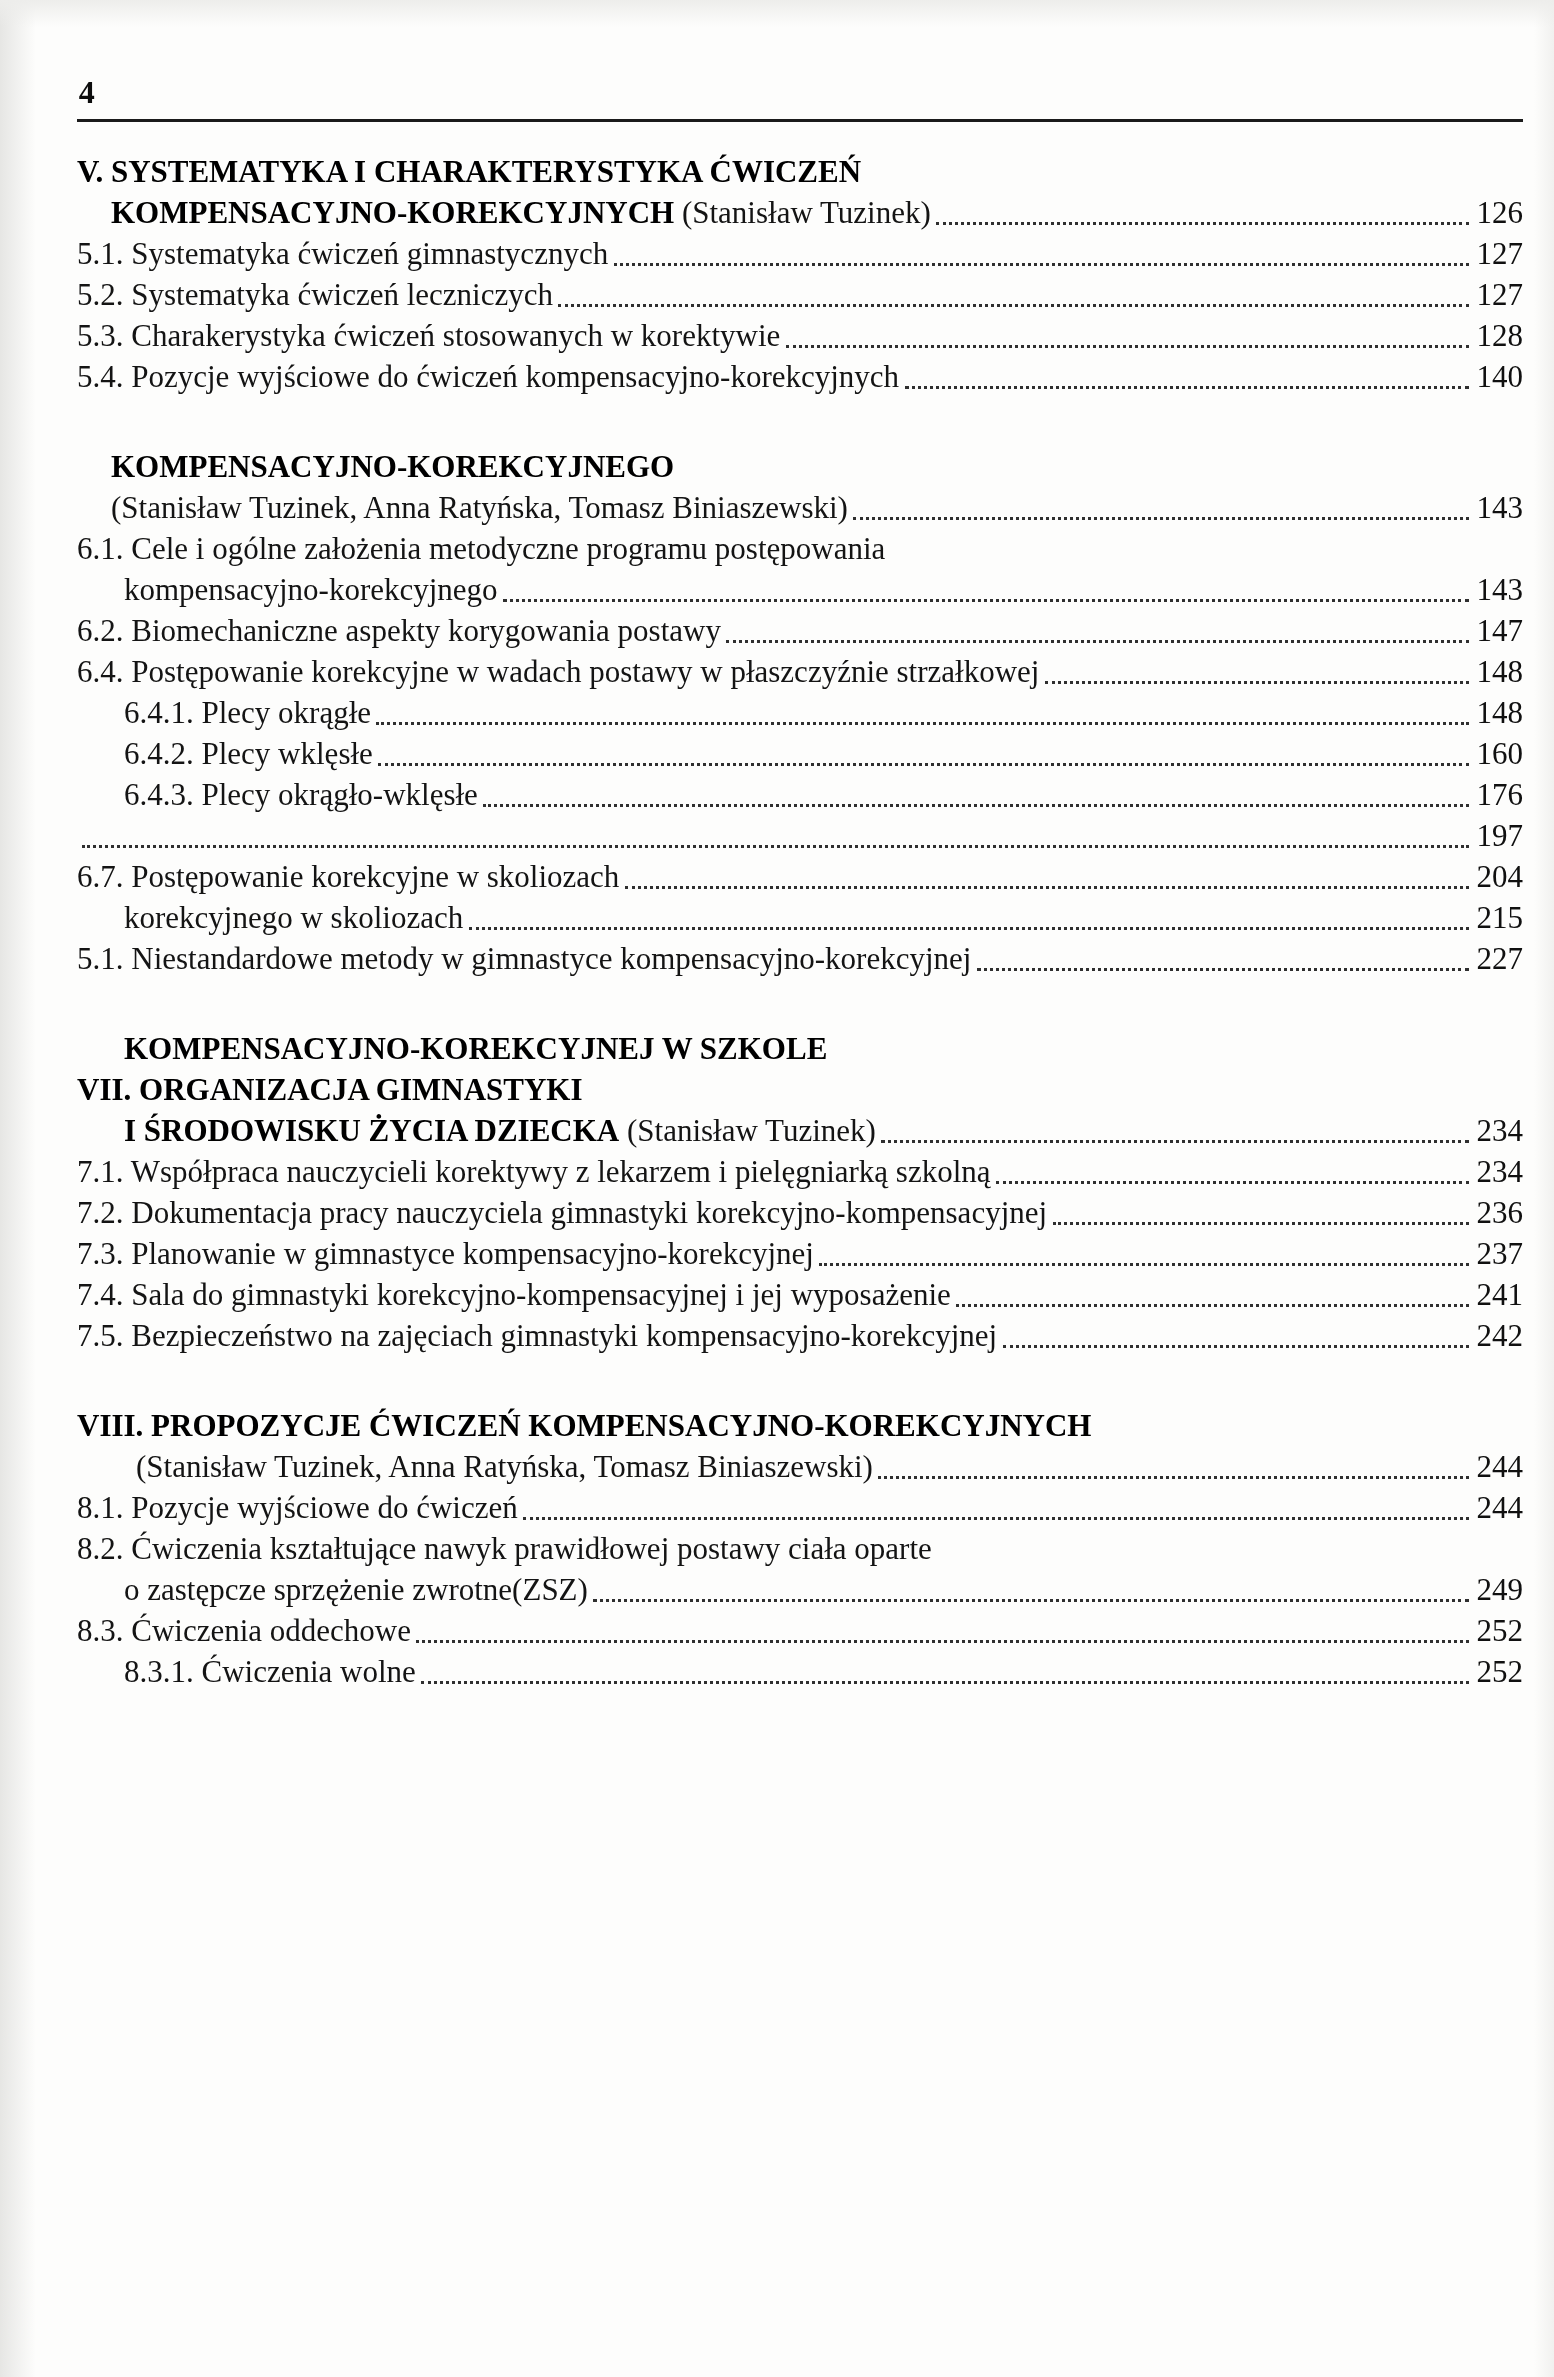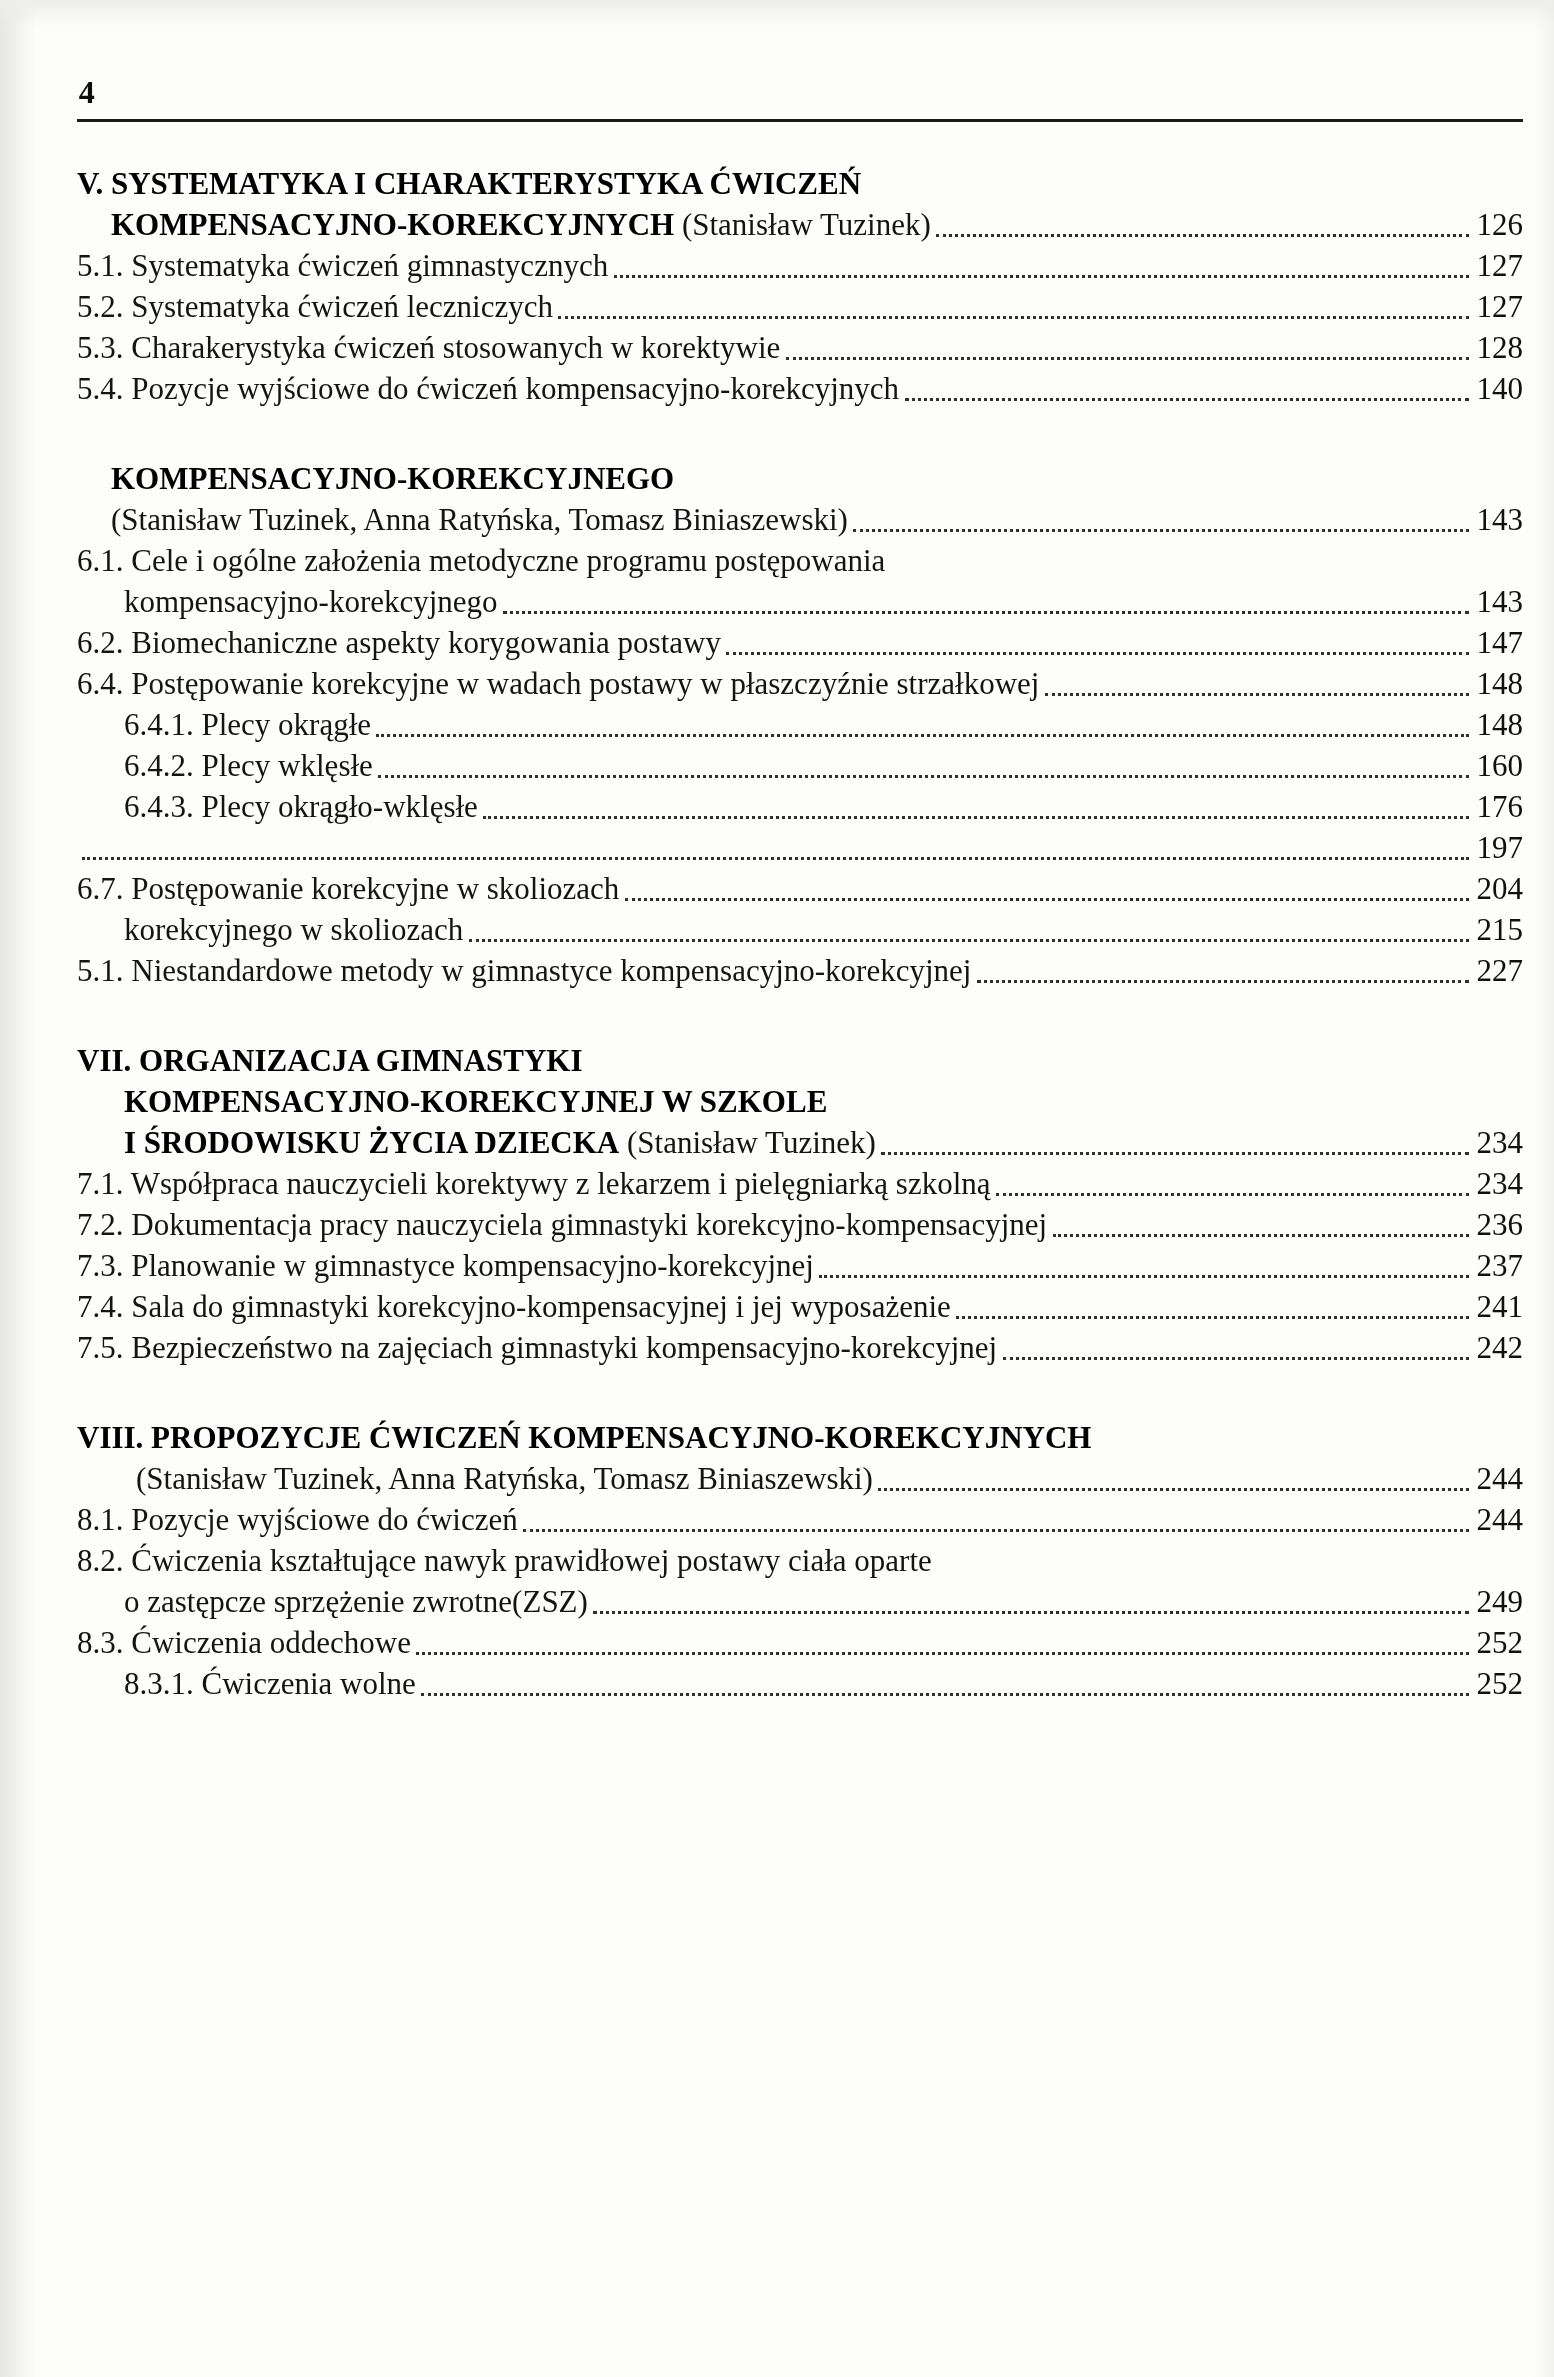--- a/index.html
+++ b/index.html
@@ -34,21 +34,21 @@
     padding-left: 1.8px;
   }
   .rule {
     margin-top: 10.8px;
     border: none;
     border-top: 3.6px solid #1b1b1b;
     height: 0;
     width: 100%;
   }
   .toc {
-    margin-top: 41px;
+    margin-top: 29px;
     font-size: 31px;
     line-height: 41px;
   }
   .toc-section + .toc-section {
     margin-top: 49px;
   }
   .toc-row {
     display: flex;
     align-items: flex-end;
     white-space: nowrap;
@@ -166,25 +166,25 @@
             <span class="leader"></span>
             <span class="pg">215</span>
           </div>
           <div class="toc-row ind0">
             <span class="txt"><span class="t">5.1. Niestandardowe metody w gimnastyce kompensacyjno-korekcyjnej</span></span>
             <span class="leader"></span>
             <span class="pg">227</span>
           </div>
         </section>
         <section class="toc-section">
+          <div class="toc-row ind2">
+            <span class="txt"><span class="b">KOMPENSACYJNO-KOREKCYJNEJ W SZKOLE</span></span>
+          </div>
           <div class="toc-row ind0">
             <span class="txt"><span class="b">VII. ORGANIZACJA GIMNASTYKI</span></span>
-          </div>
-          <div class="toc-row ind2">
-            <span class="txt"><span class="b">KOMPENSACYJNO-KOREKCYJNEJ W SZKOLE</span></span>
           </div>
           <div class="toc-row ind2">
             <span class="txt"><span class="b">I ŚRODOWISKU ŻYCIA DZIECKA</span><span class="t"> (Stanisław Tuzinek)</span></span>
             <span class="leader"></span>
             <span class="pg">234</span>
           </div>
           <div class="toc-row ind0">
             <span class="txt"><span class="t">7.1. Współpraca nauczycieli korektywy z lekarzem i pielęgniarką szkolną</span></span>
             <span class="leader"></span>
             <span class="pg">234</span>

